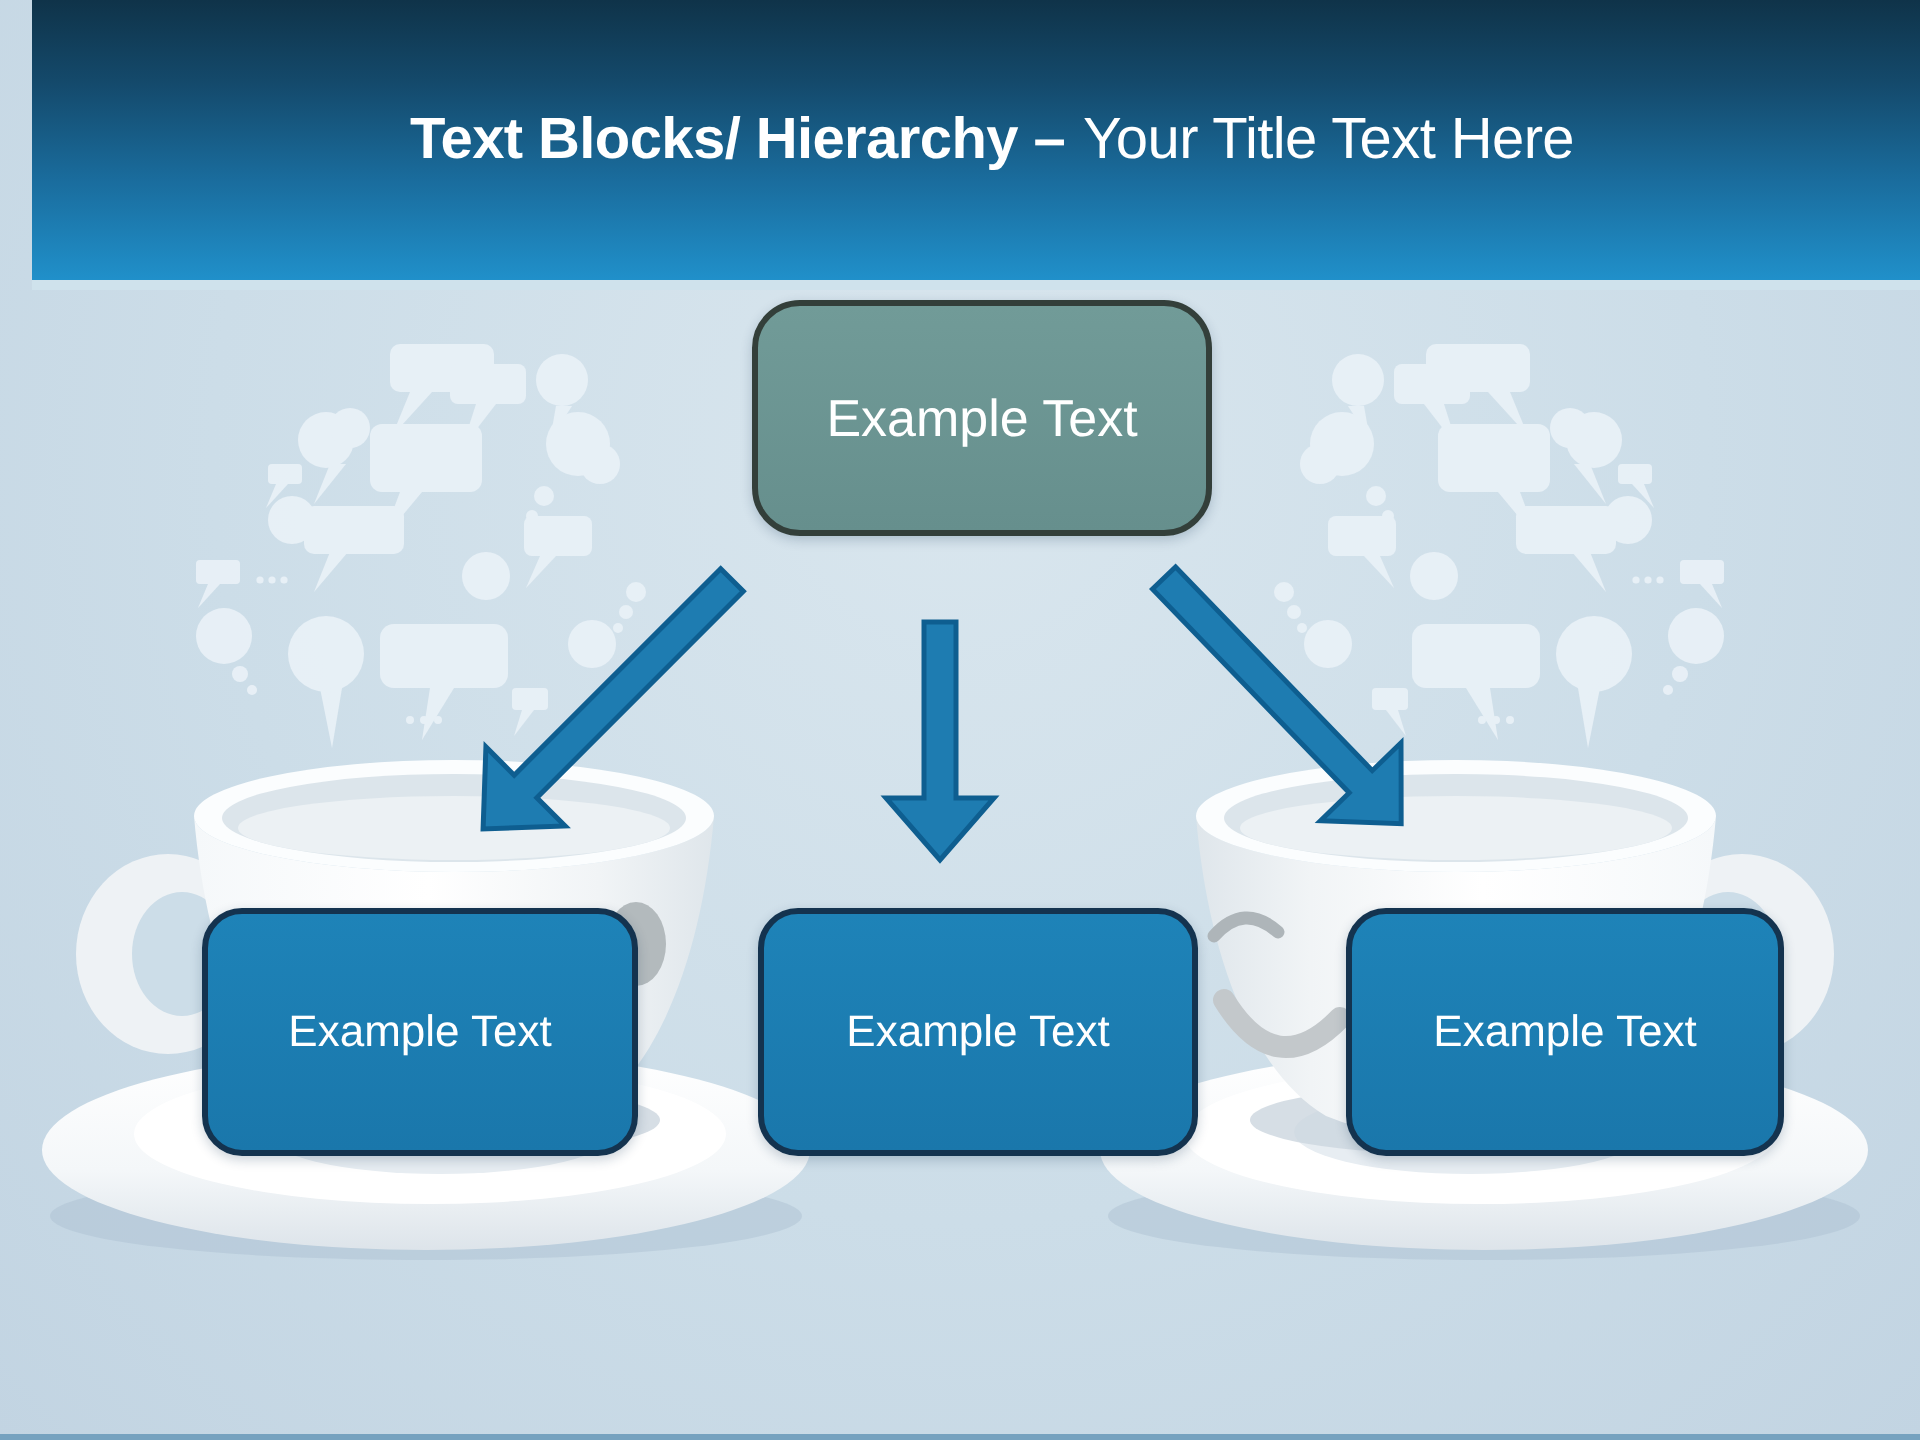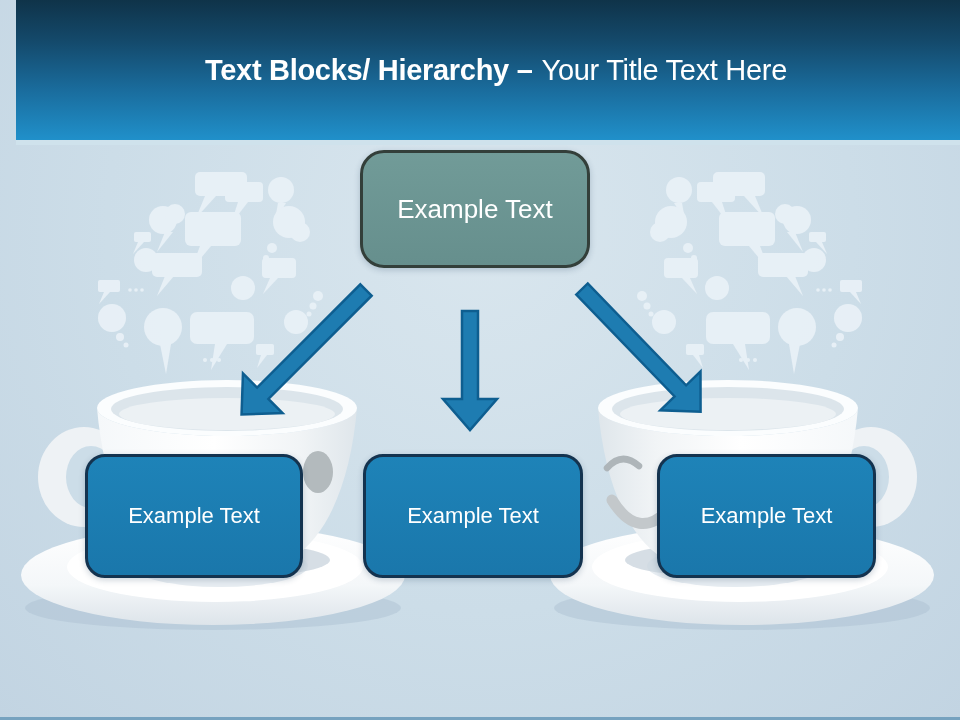--- a/index.html
+++ b/index.html
@@ -18,20 +18,21 @@
   .title{color:#ffffff;font-size:29px;letter-spacing:-0.3px;white-space:nowrap;}
   .title .bold{font-weight:700;}
   .title .regular{font-weight:400;margin-left:9px;}
   
   .scene{position:absolute;top:0;left:0;width:960px;height:720px;z-index:1;}
   
   .shape{
     position:absolute;z-index:2;display:flex;align-items:center;justify-content:center;
     color:#ffffff;box-sizing:border-box;
     box-shadow:0 2px 6px rgba(20,50,80,0.22);
+    margin-left:16px;
   }
   .root-box{
     left:360px;top:150px;width:230px;height:118px;
     background:linear-gradient(180deg,#719b98 0%,#668f8d 100%);
     border:3px solid #333f3a;border-radius:24px;font-size:26px;
   }
   .child-box{
     top:454px;width:218px;height:124px;
     background:linear-gradient(180deg,#1e83b8 0%,#1a77ab 100%);
     border:3px solid #14334f;border-radius:20px;font-size:22px;

